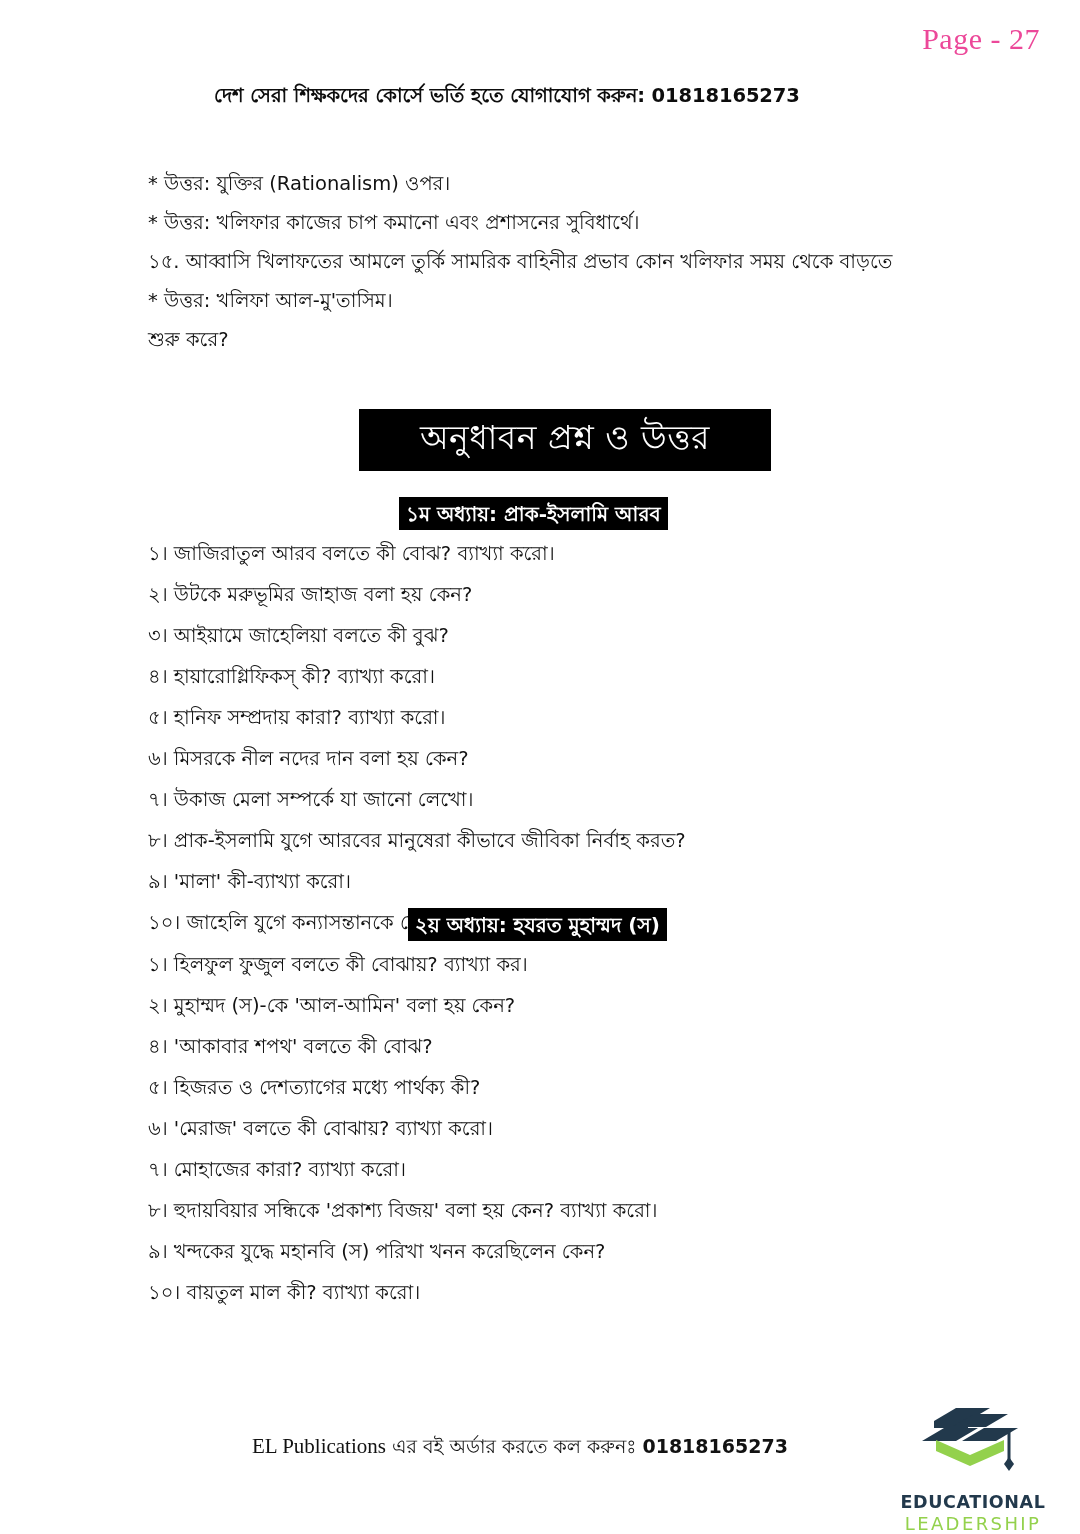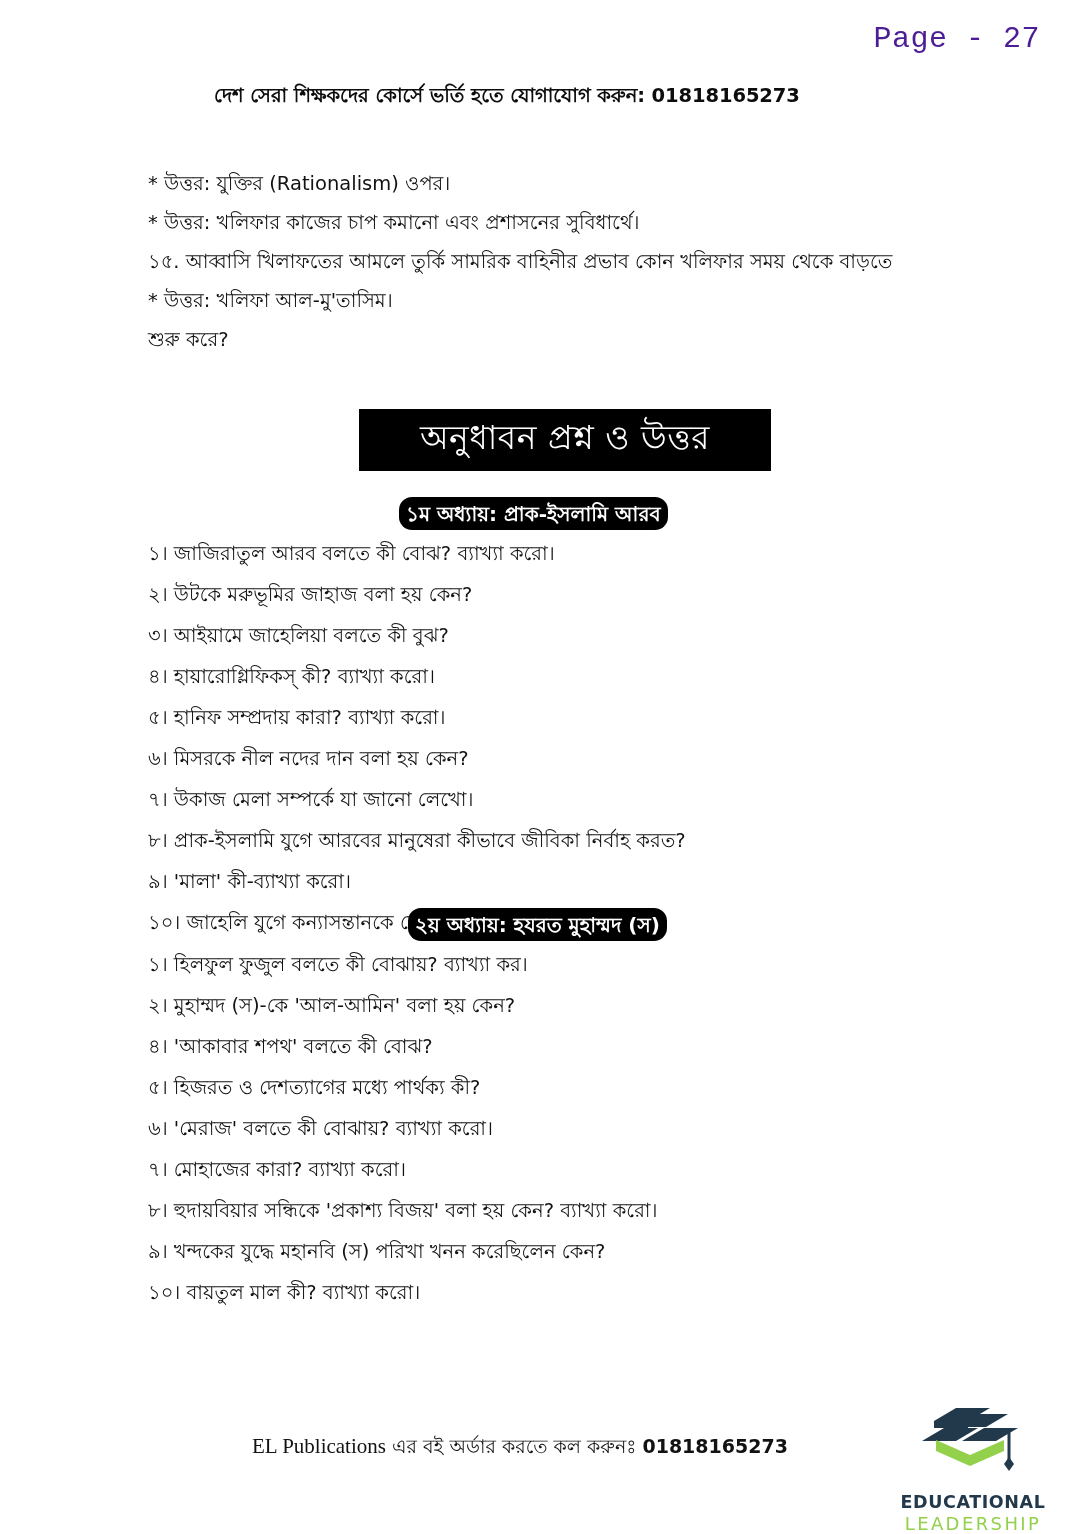--- a/index.html
+++ b/index.html
@@ -21,24 +21,24 @@
     width: 1080px;
     height: 1534px;
     box-sizing: border-box;
   }
 
   
   .page-number {
     position: absolute;
     top: 22px;
     right: 40px;
-    font-family: Liberation Mono, monospace;
+    font-family: Liberation Serif, serif;
     font-size: 30px;
     letter-spacing: 0.5px;
-    color: #4c1d95;
+    color: #ec4899;
     white-space: nowrap;
   }
 
   .header-promo {
     position: absolute;
     top: 81px;
     left: 214px;
     font-family: "DejaVu Sans", "Liberation Sans", sans-serif;
     font-size: 19.5px;
     font-weight: 700;
@@ -86,21 +86,20 @@
   
   .chapter-tag {
     position: absolute;
     background: #000000;
     height: 33px;
     display: flex;
     align-items: center;
     justify-content: center;
     padding: 0 7px;
     box-sizing: border-box;
-    border-radius: 13px;
   }
   .chapter-tag-text {
     font-family: "DejaVu Sans", "Liberation Sans", sans-serif;
     font-size: 20px;
     font-weight: 700;
     color: #ffffff;
     white-space: nowrap;
     line-height: 1;
   }
   #chapter-tag-1 { top: 497px; left: 399px; }

